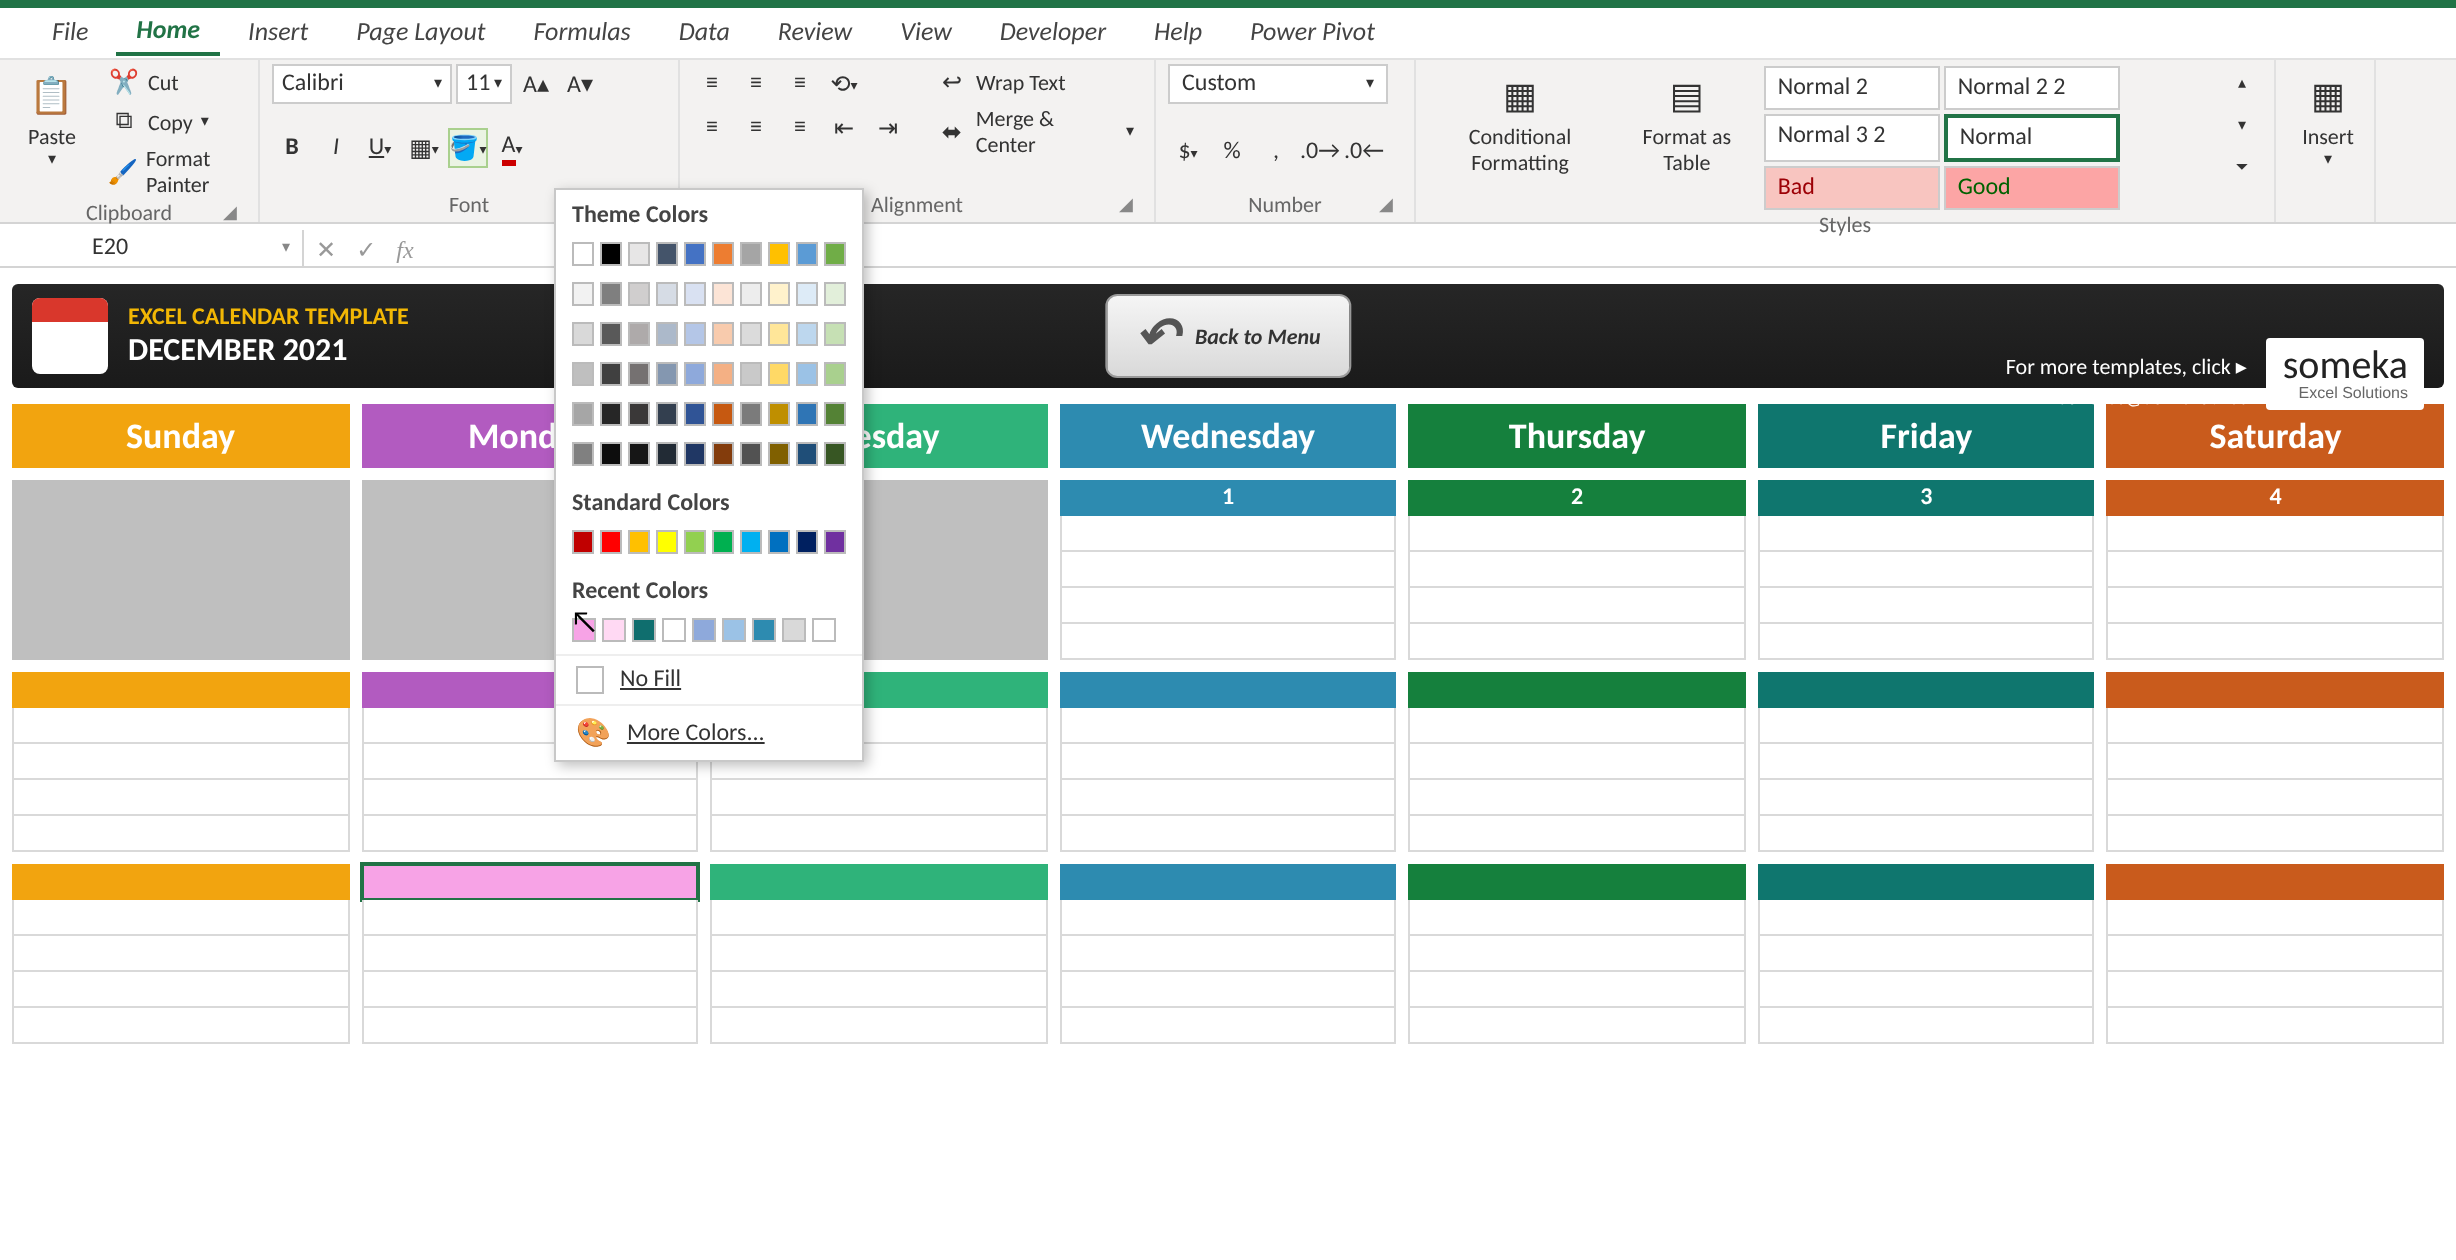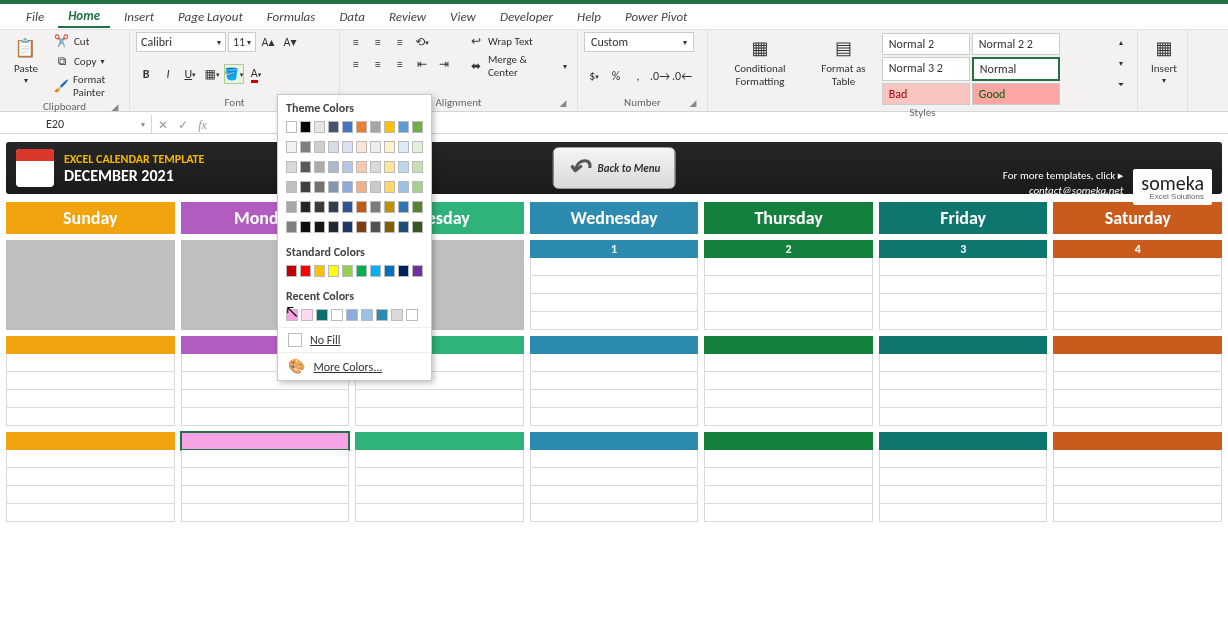--- a/index.html
+++ b/index.html
@@ -47,21 +47,21 @@
 
 .sheet { position: relative; padding: 8px 6px 0 6px; }
 .banner { height: 52px; background: linear-gradient(#262626,#1a1a1a); border-radius: 3px; display: flex; align-items: center; color: #fff; padding: 0 10px; position: relative; }
 .bcal { width: 38px; height: 38px; background: #fff; border-radius: 4px; margin-right: 10px; position: relative; }
 .bcal::before { content:""; position:absolute; top:0; left:0; right:0; height:12px; background:#d9372c; border-radius:4px 4px 0 0; }
 .btexts { display: flex; flex-direction: column; }
 .btitle { color: #f2b705; font-size: 12px; font-weight: 600; }
 .bmonth { color: #fff; font-size: 16px; font-weight: 700; }
 .backbtn { position: absolute; left: 50%; transform: translateX(-50%); background: linear-gradient(#f5f5f5,#d9d9d9); border: 1px solid #999; border-radius: 6px; padding: 4px 14px; display: flex; align-items: center; gap: 8px; color: #333; font-size: 11px; font-style: italic; font-weight: 600; }
 .backbtn .arrow { font-size: 26px; color: #555; }
-.bright { margin-left: auto; text-align: right; font-size: 11px; display: flex; align-items: flex-start; gap: 10px; margin-top: 37px; }
+.bright { margin-left: auto; text-align: right; font-size: 11px; display: flex; align-items: flex-end; gap: 10px; margin-top: 37px; }
 .bright .col { gap: 2px; }
 .logo { background: #fff; color: #222; padding: 4px 8px; border-radius: 2px; font-family: serif; font-size: 20px; line-height: 1; }
 .logo small { display: block; font-size: 8px; color: #666; font-family: sans-serif; text-align: right; }
 
 .calgrid { margin-top: 8px; }
 .dayhead { display: flex; gap: 6px; }
 .dh { flex: 1; height: 32px; display: flex; align-items: center; justify-content: center; color: #fff; font-size: 18px; font-weight: 600; }
 .weekrow { display: flex; gap: 6px; margin-top: 6px; }
 .daycell { flex: 1; display: flex; flex-direction: column; }
 .dnum { height: 18px; color: #fff; font-size: 12px; font-weight: 600; display: flex; align-items: center; justify-content: center; }

